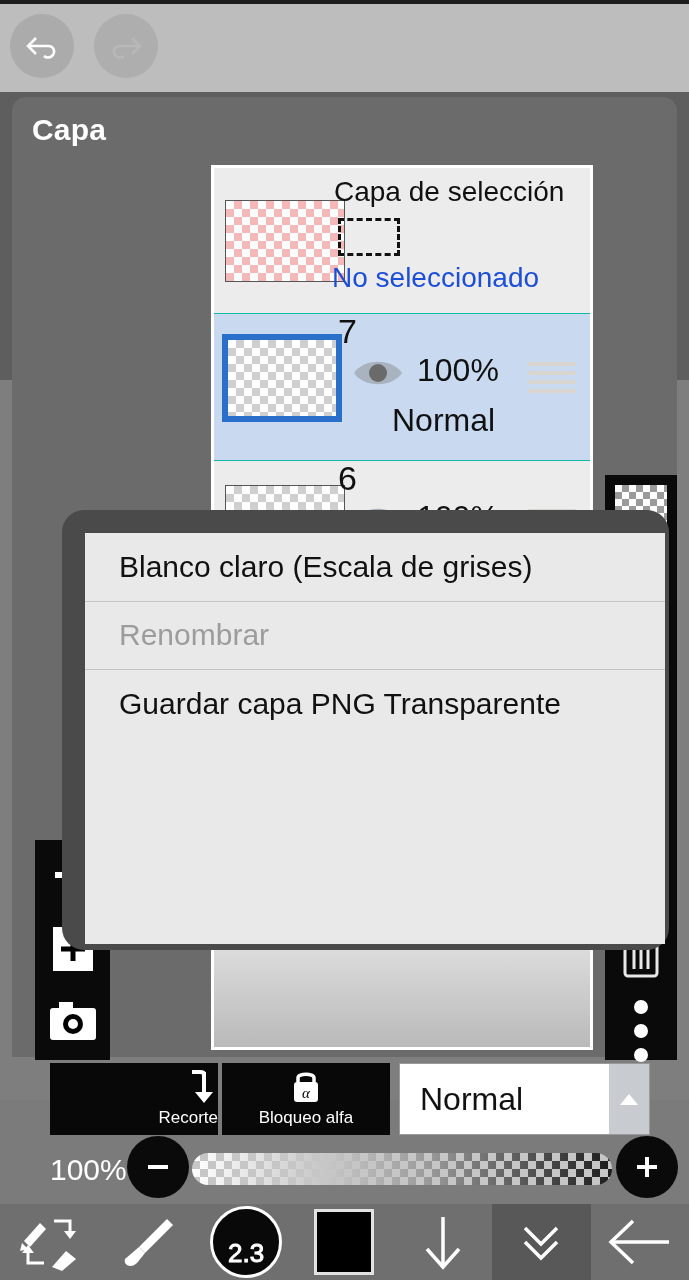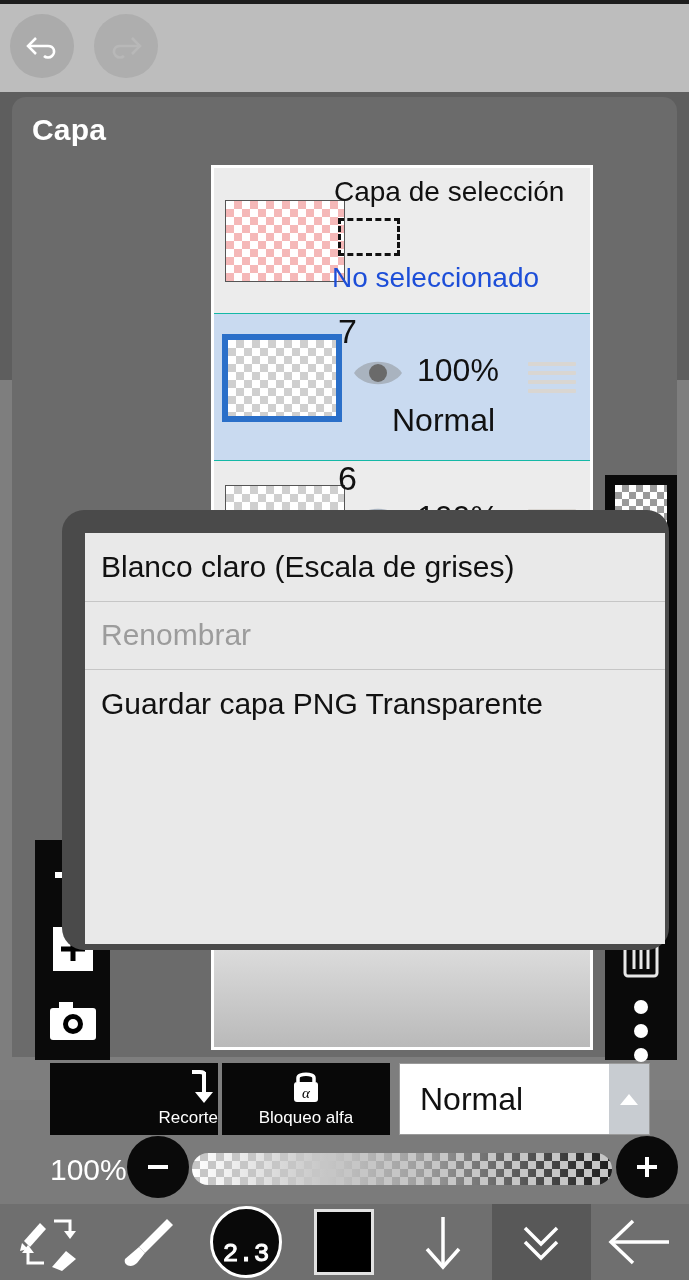--- a/index.html
+++ b/index.html
@@ -143,42 +143,42 @@
       linear-gradient(90deg, #ffffff 0%, #9d9d9d 55%, #1c1c1c 100%);
     background-size:16px 16px, 16px 16px, 100% 100%;
     background-position:0 0, 8px 8px, 0 0;
   }
 
   
   .bottom-nav {
     position:absolute; left:0; top:1204px; width:689px; height:76px; background:#6f6f6f;
     display:flex; align-items:center;
   }
-  .nav-item { flex:1; height:76px; display:flex; align-items:center; justify-content:center; position:relative;font-family:Liberation Mono, monospace; }
+  .nav-item { flex:1; height:76px; display:flex; align-items:center; justify-content:center; position:relative; }
   .nav-item.active { background:#585858; }
   .size-bubble {
     width:72px; height:72px; border-radius:50%; background:#090909; border:3px solid #fff;
     display:flex; align-items:flex-end; justify-content:center;
   }
   .size-text { color:#fff; font-size:26px; margin-bottom:6px;
     -webkit-text-stroke:1px #fff; }
   .color-swatch { width:60px; height:66px; background:#000; border:3px solid #e2e2e2; }
 
   
   .dialog-shadow {
     position:absolute; left:62px; top:510px; width:607px; height:440px;
     background:#4a4a4a; border-radius:22px;
   }
   .ctx-menu {
     position:absolute; left:85px; top:533px; width:580px; height:411px;
     background:#e9e9e9; overflow:hidden;
   }
   .ctx-item {
     height:68.5px; display:flex; align-items:center;
-    padding-left:16px; font-size:30px; color:#111;
+    padding-left:34px; font-size:30px; color:#111;
     border-bottom:1px solid #c6c6c6;
   }
   .ctx-item.disabled { color:#9c9c9c; }
   .ctx-item:last-child { border-bottom:none; }
 </style>
 </head>
 <body>
 
 <div id="root">
 

